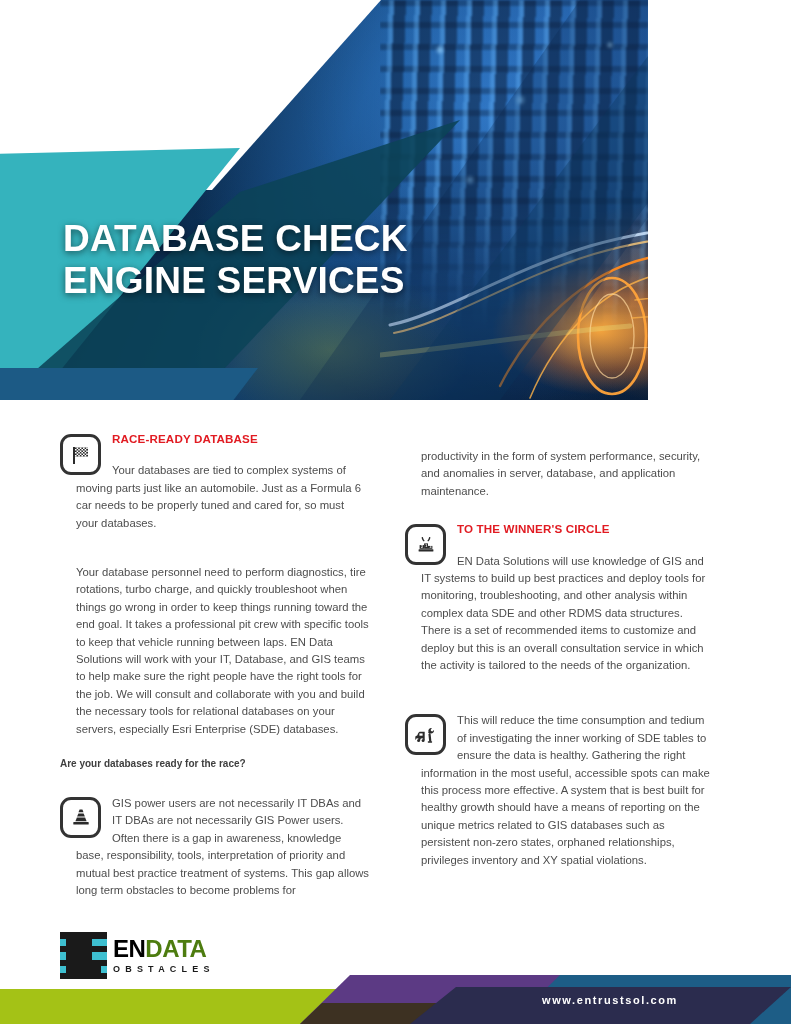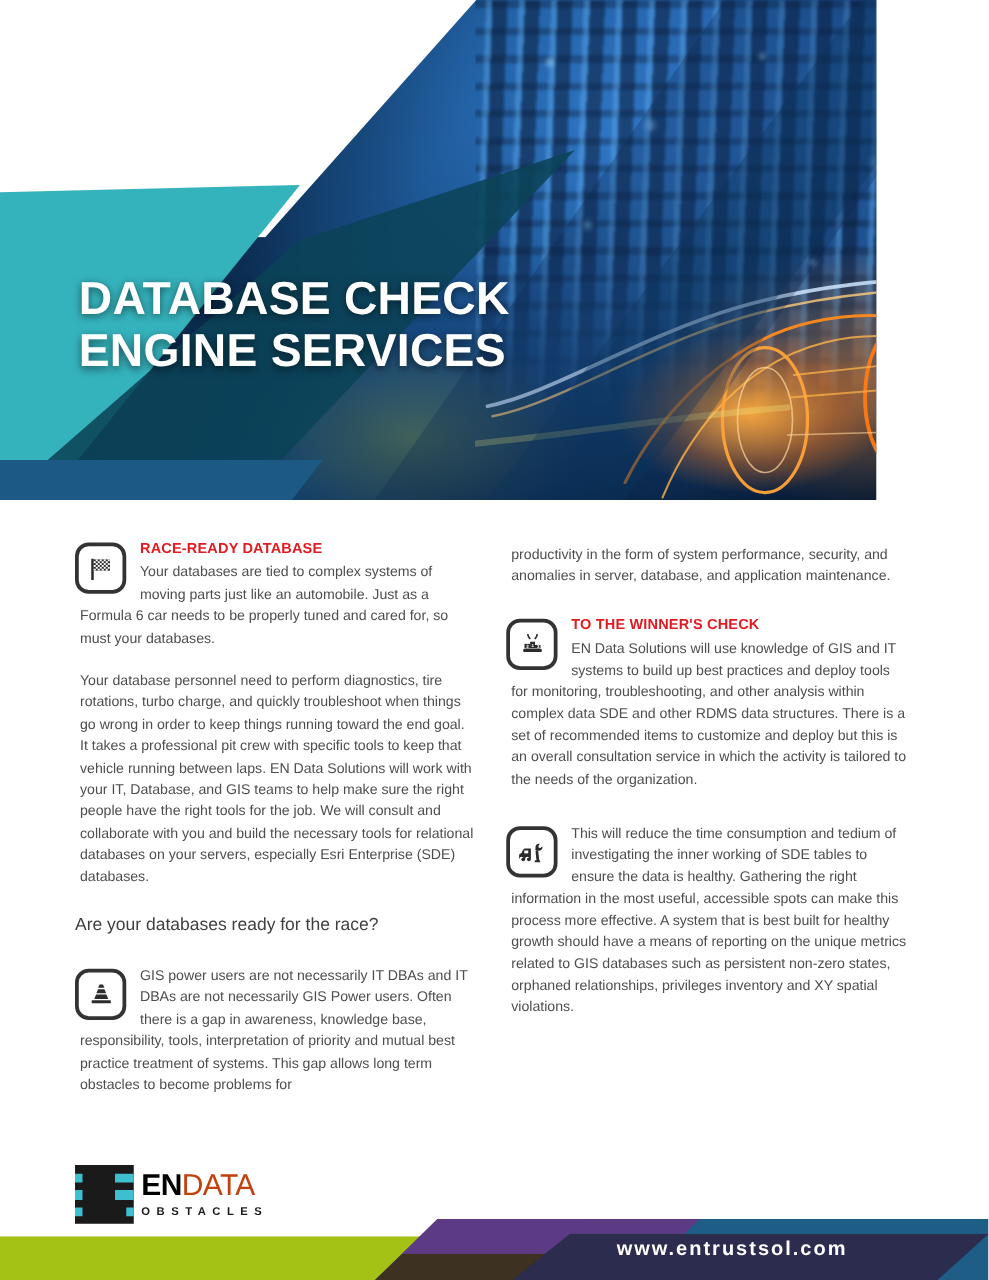--- a/index.html
+++ b/index.html
@@ -5,21 +5,21 @@
 <style>
   html,body{margin:0;padding:0;background:#ffffff;}
   body{
     width:791px;height:1024px;position:relative;overflow:hidden;
     font-family:"Liberation Sans","DejaVu Sans",sans-serif;
     color:#4a4a4a;
   }
   .page{position:absolute;inset:0;width:791px;height:1024px;background:#fff;overflow:hidden;}
 
   
-  .hero{position:absolute;left:0;top:0;width:701px;height:400px;overflow:hidden;}
+  .hero{position:absolute;left:0;top:0;width:648px;height:400px;overflow:hidden;}
 
   
   .hero-photo{
     position:absolute;left:0;top:0;width:791px;height:400px;
     background:
       radial-gradient(ellipse 150px 90px at 600px 330px, rgba(255,170,60,.95) 0%, rgba(255,120,20,.35) 45%, rgba(255,120,20,0) 72%),
       radial-gradient(ellipse 260px 150px at 700px 300px, rgba(255,140,40,.55) 0%, rgba(255,110,20,0) 70%),
       radial-gradient(ellipse 120px 200px at 760px 250px, rgba(60,140,230,.55) 0%, rgba(20,60,140,0) 75%),
       radial-gradient(ellipse 200px 120px at 330px 350px, rgba(180,190,60,.30) 0%, rgba(120,130,40,0) 70%),
       radial-gradient(circle at 62% 28%, rgba(70,160,255,.55) 0%, rgba(10,30,70,0) 55%),
@@ -114,57 +114,57 @@
     box-sizing:border-box;background:#ffffff;
     display:flex;align-items:center;justify-content:center;
   }
   .icon-box svg{display:block;}
 
   .sec-head{
     color:#e11b22;font-weight:bold;font-size:11.6px;
     letter-spacing:.15px;margin:0 0 1px 0;line-height:1.25;
   }
   p.body{
-    margin:4px;font-size:11.3px;line-height:1.54;color:#4d4d4d;
+    margin:16px;font-size:11.3px;line-height:1.54;color:#4d4d4d;
     text-align:left;
   }
   .q-head{
-    font-size:14px;font-weight:normal;color:#3f3f3f;margin:0 0 26px 0;
+    font-size:10px;font-weight:bold;color:#3f3f3f;margin:0 0 26px 0;
   }
   .clearfix::after{content:"";display:block;clear:both;}
 
   
   .logo{position:absolute;left:60px;top:932px;width:230px;height:50px;}
   .logo-mark{position:absolute;left:0;top:0;width:47px;height:47px;background:#1a1a1a;}
   .logo-mark .bar{position:absolute;background:#3ebfd0;left:0;}
   .logo-mark .bar.b1{top:7px;height:7px;width:47px;}
   .logo-mark .bar.b2{top:20px;height:8px;width:47px;}
   .logo-mark .bar.b3{top:34px;height:7px;width:47px;}
   .logo-mark .blk{position:absolute;background:#1a1a1a;}
   .logo-mark .blk.k1{left:6px;top:5px;width:26px;height:11px;}
   .logo-mark .blk.k2{left:6px;top:19px;width:26px;height:10px;}
   .logo-mark .blk.k3{left:6px;top:32px;width:35px;height:11px;}
   .logo-text{position:absolute;left:53px;top:3px;}
   .logo-en{font-size:24px;font-weight:bold;color:#000000;letter-spacing:-.5px;}
-  .logo-data{font-size:24px;font-weight:normal;color:#c2410c;letter-spacing:-.5px;}
+  .logo-data{font-size:24px;font-weight:bold;color:#4d7c0f;letter-spacing:-.5px;}
   .logo-sol{font-size:9px;font-weight:bold;color:#1a1a1a;letter-spacing:5.2px;margin-top:1px;}
 
   
   .footer{position:absolute;left:0;top:975px;width:791px;height:49px;overflow:hidden;}
   .fband{position:absolute;top:0;height:49px;}
   .fb-green{left:0;width:360px;background:#a4c216;clip-path:polygon(0 14px,360px 14px,330px 49px,0 49px);}
   .fb-purple{left:300px;width:260px;background:#5c3a84;clip-path:polygon(50px 0,260px 0,210px 49px,0 49px);}
   .fb-brown{left:300px;width:260px;background:#3d3122;clip-path:polygon(22px 28px,232px 28px,210px 49px,0 49px);}
   .fb-teal{left:430px;width:361px;background:#1d5d86;clip-path:polygon(40px 0,361px 0,361px 49px,0 49px);}
   .fb-navy{left:410px;width:381px;background:#2b2c4e;clip-path:polygon(46px 12px,381px 12px,340px 49px,0 49px);}
   .footer-url{
     position:absolute;left:0;top:975px;width:678px;height:49px;
     display:flex;align-items:center;justify-content:flex-end;
     box-sizing:border-box;
-    color:#ffffff;font-size:16px;font-weight:bold;letter-spacing:1.6px;
+    color:#ffffff;font-size:11px;font-weight:bold;letter-spacing:1.6px;
   }
 </style>
 </head>
 <body>
 
 <div class="page">
 
   <div class="hero">
     <div class="hero-photo"></div>
     <div class="hero-circuit"></div>
@@ -284,21 +284,21 @@
               <rect x="14" y="12.9" width="4.4" height="2.9"></rect>
               <rect x="4.6" y="16.2" width="14.8" height="2.3" rx="0.5"></rect>
             </g>
             <g fill="#ffffff" font-family="Liberation Sans, sans-serif" font-size="3.6" font-weight="bold">
               <text x="11.3" y="14.4">1</text>
               <text x="7.1" y="15.1">2</text>
               <text x="15.6" y="15.3">3</text>
             </g>
           </svg>
         </span>
-        <div class="sec-head">TO THE WINNER'S CHECK</div>
+        <div class="sec-head">TO THE WINNER'S CIRCLE</div>
         <p class="body">EN Data Solutions will use knowledge of GIS and IT systems to build up best practices and deploy tools for monitoring, troubleshooting, and other analysis within complex data SDE and other RDMS data structures. There is a set of recommended items to customize and deploy but this is an overall consultation service in which the activity is tailored to the needs of the organization.</p>
       </div>
 
       <div class="block clearfix" style="margin-top:22px;">
         <span class="icon-box">
           <svg width="24" height="24" viewBox="0 0 24 24">
             <g fill="#2b2b2b">
               <path d="M3.4 12.2 c0.5 -1.6 1.3 -2.9 2.2 -3.4 h5.1 v8.2 h-1.1 a1.7 1.7 0 0 0 -3.4 0 h-1.2 a1.7 1.7 0 0 0 -3.4 0 h-0.3 v-3.5 z"></path>
               <circle cx="4.6" cy="17.4" r="1.5"></circle>
               <circle cx="9.1" cy="17.4" r="1.5"></circle>

